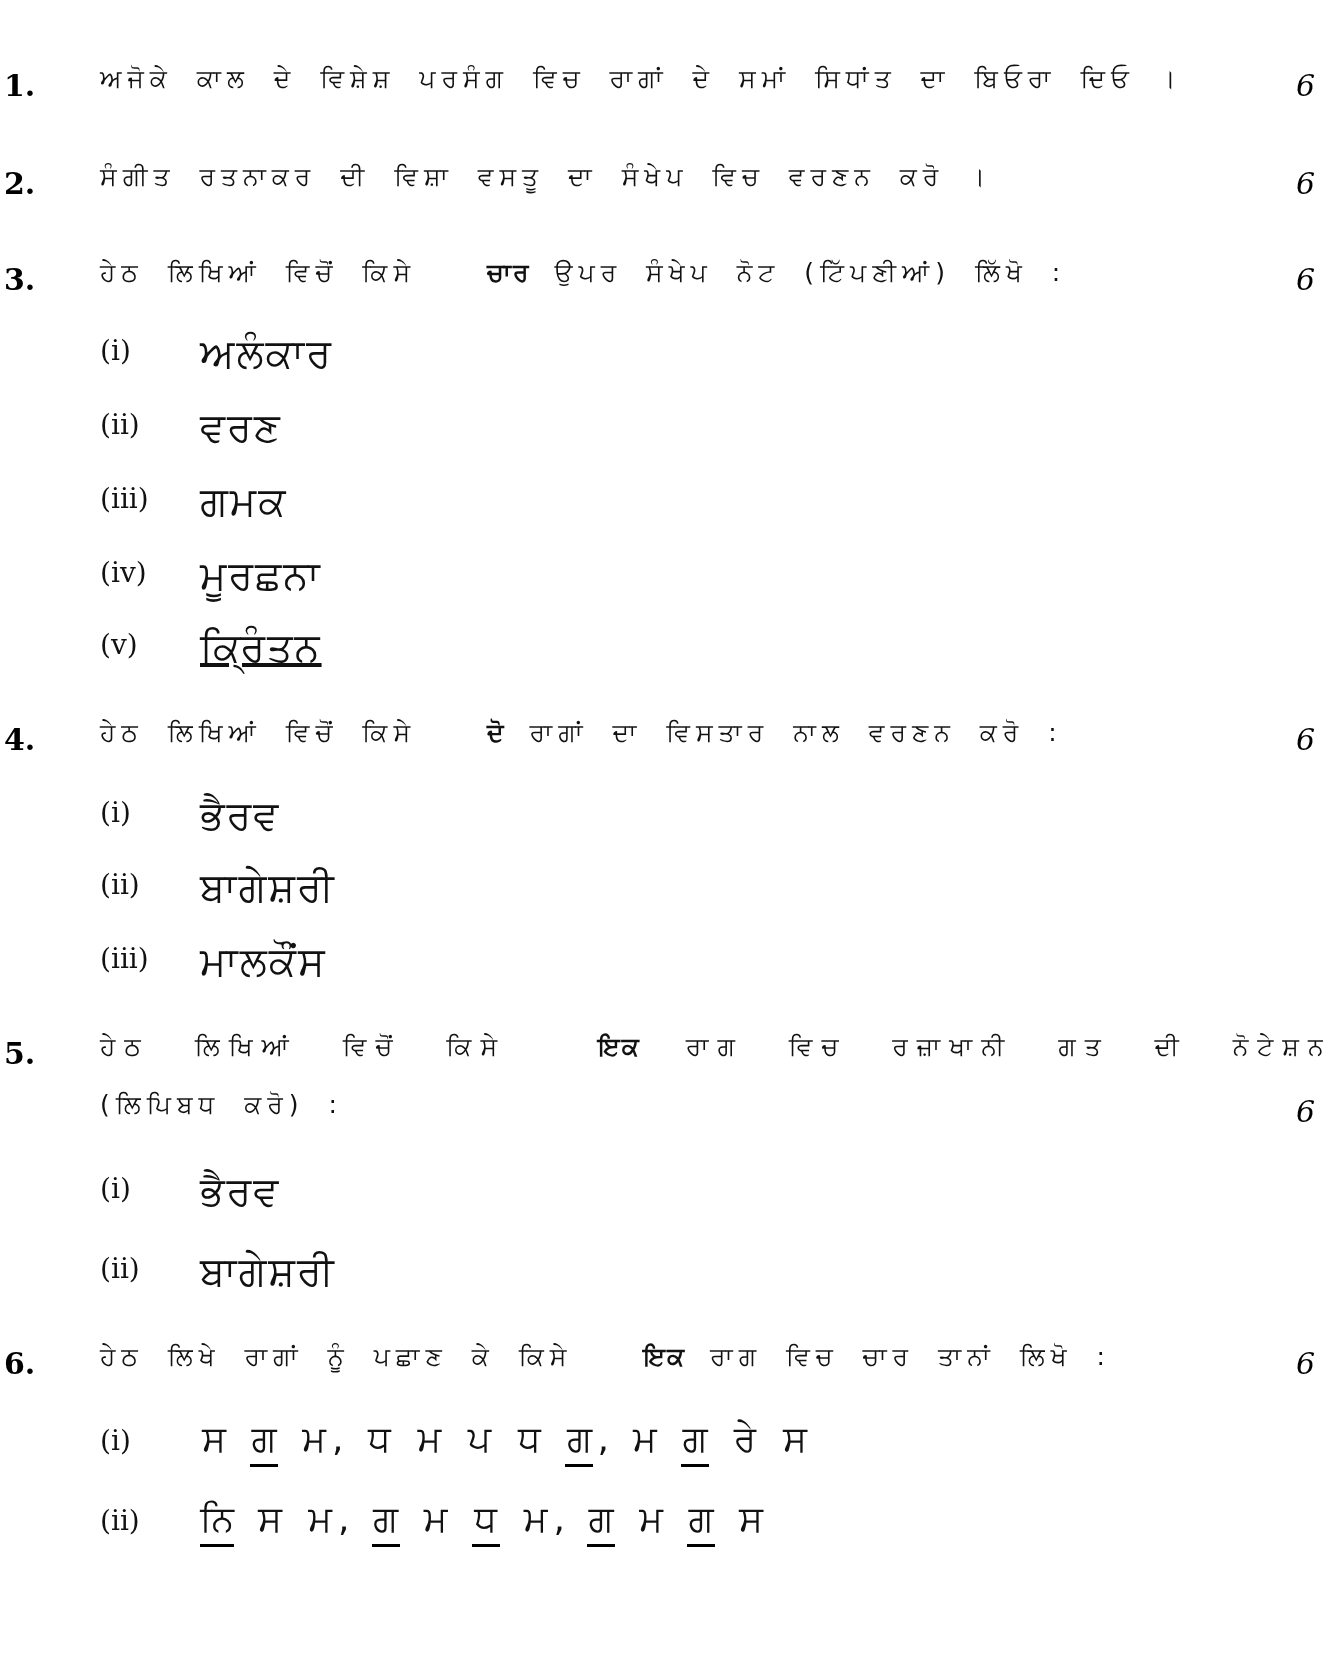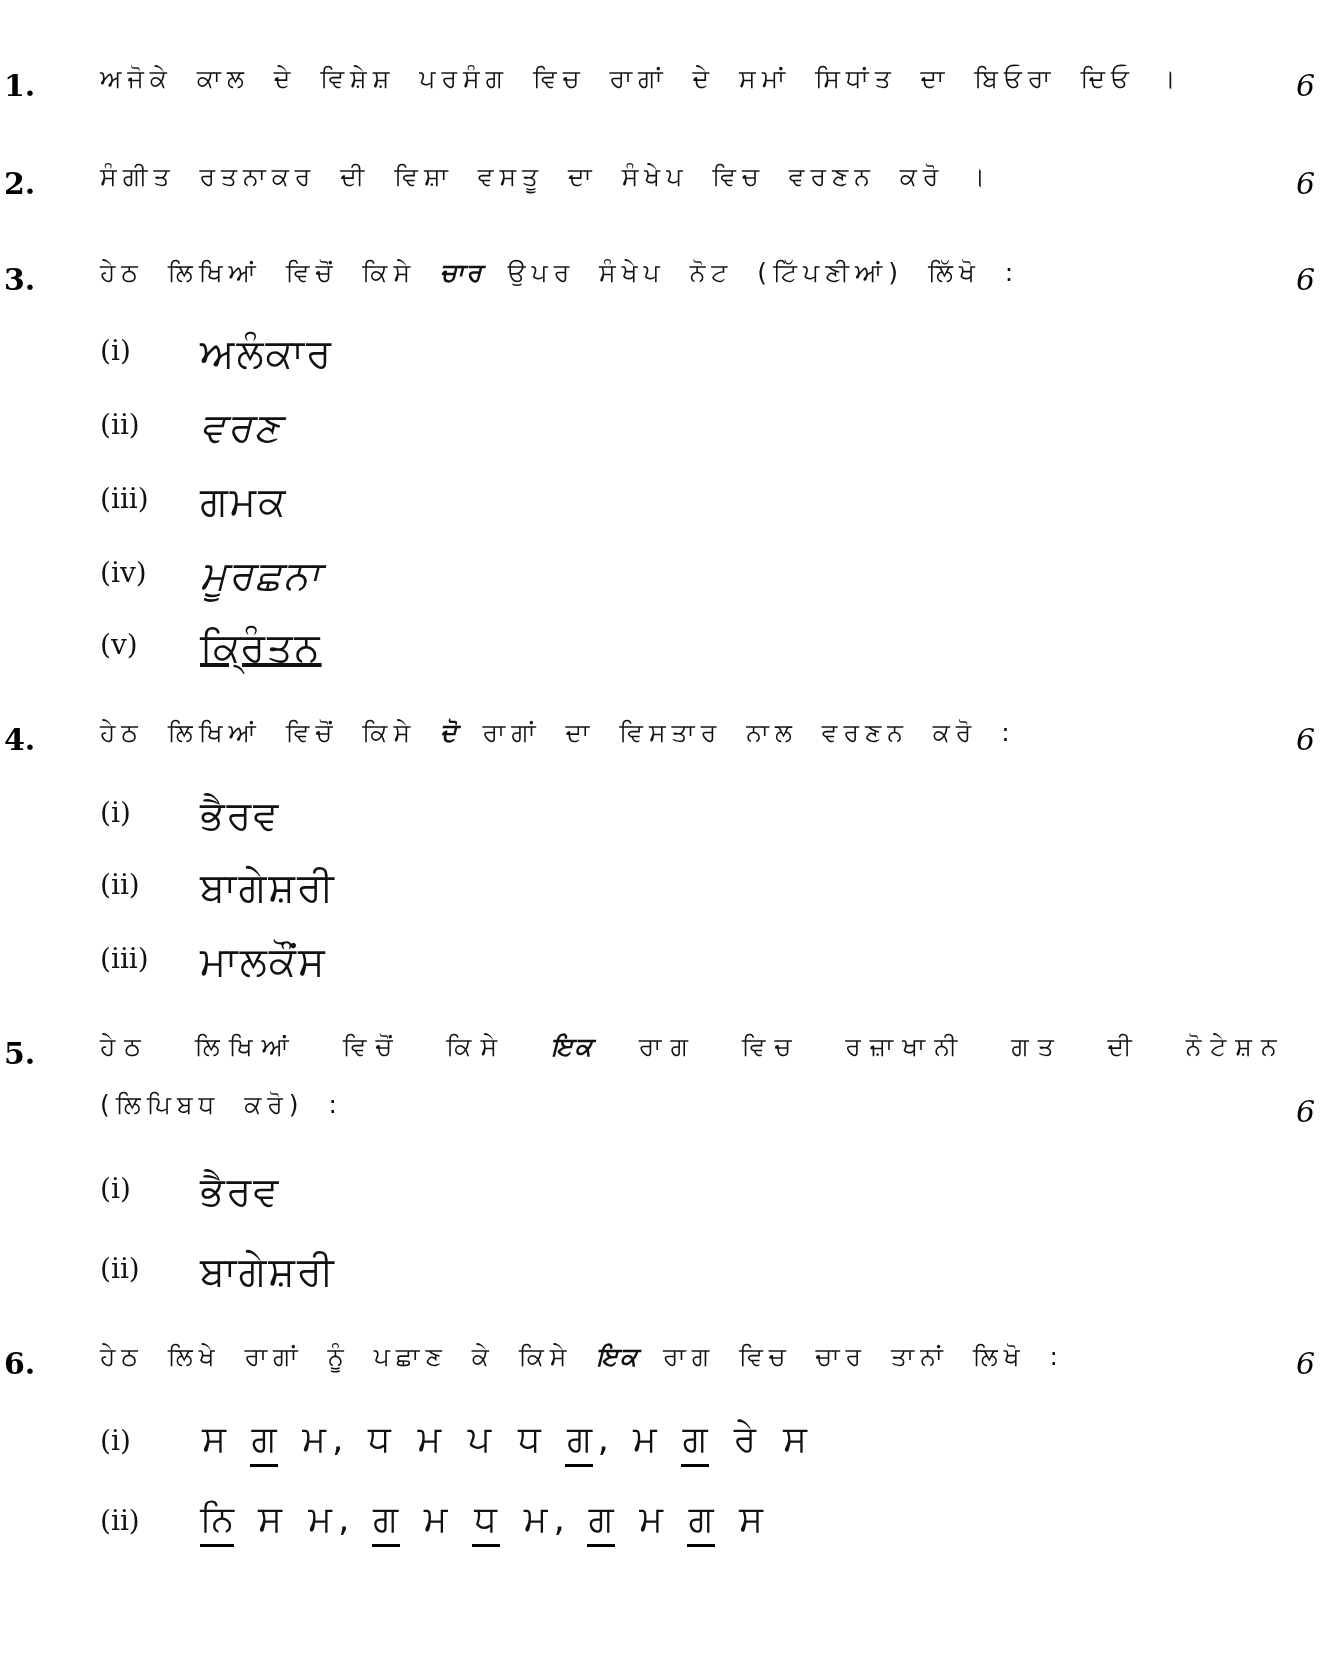--- a/index.html
+++ b/index.html
@@ -12,21 +12,21 @@
     position: absolute; left: 0; width: 1323px;
   }
   .qnum {
     position: absolute; left: 4px; font-family: "DejaVu Serif", serif;
     font-weight: bold; font-size: 30px; color: #000;
   }
   .qtext {
     position: absolute; left: 100px; font-size: 25px; letter-spacing: 6px;
     word-spacing: 10px; white-space: nowrap; color: #111;
   }
-  .qtext .emph { font-weight: bold; font-style: italic; letter-spacing: 2px; }
+  .qtext .emph { font-weight: bold; letter-spacing: 2px; margin-left: 47px; }
   .marks {
     position: absolute; left: 1296px; font-family: "DejaVu Serif", serif;
     font-style: italic; font-size: 30px; color: #000;
   }
   .sub {
     position: absolute; left: 100px; height: 40px;
   }
   .sublabel {
     position: absolute; left: 0; font-family: "DejaVu Serif", serif;
     font-size: 28px; color: #111; white-space: nowrap;
@@ -68,29 +68,29 @@
       <span>ਉਪਰ ਸੰਖੇਪ ਨੋਟ (ਟਿੱਪਣੀਆਂ) ਲਿੱਖੋ :</span>
     </span>
     <span class="marks">6</span>
   </div>
   <div class="sub" style="top:334px;">
     <span class="sublabel">(i)</span>
     <span class="subtext" style="top:-4px;">ਅਲੰਕਾਰ</span>
   </div>
   <div class="sub" style="top:408px;">
     <span class="sublabel">(ii)</span>
-    <span class="subtext" style="top:-4px;font-style:italic;">ਵਰਣ</span>
+    <span class="subtext" style="top:-4px;">ਵਰਣ</span>
   </div>
   <div class="sub" style="top:482px;">
     <span class="sublabel">(iii)</span>
     <span class="subtext" style="top:-4px;">ਗਮਕ</span>
   </div>
   <div class="sub" style="top:556px;">
     <span class="sublabel">(iv)</span>
-    <span class="subtext" style="top:-4px;font-style:italic;">ਮੂਰਛਨਾ</span>
+    <span class="subtext" style="top:-4px;">ਮੂਰਛਨਾ</span>
   </div>
   <div class="sub" style="top:628px;">
     <span class="sublabel">(v)</span>
     <span class="subtext" style="top:-4px;text-decoration:underline;">ਕ੍ਰਿੰਤਨ</span>
   </div>
 
   <div class="q" style="top:722px;">
     <span class="qnum">4.</span>
     <span class="qtext" style="top:-4px;">
       <span>ਹੇਠ ਲਿਖਿਆਂ ਵਿਚੋਂ ਕਿਸੇ</span>

